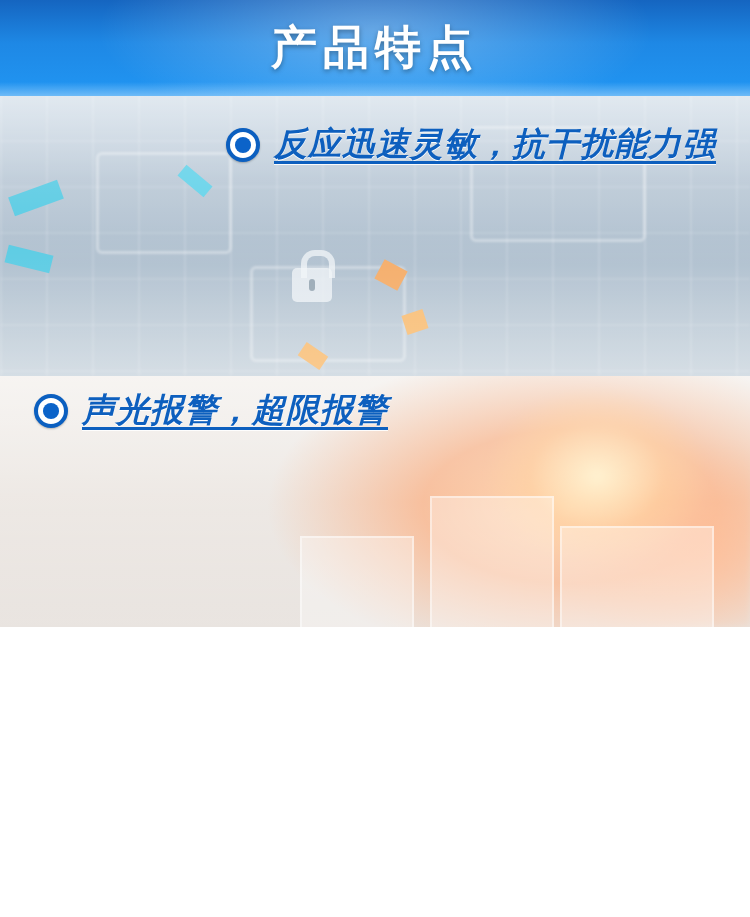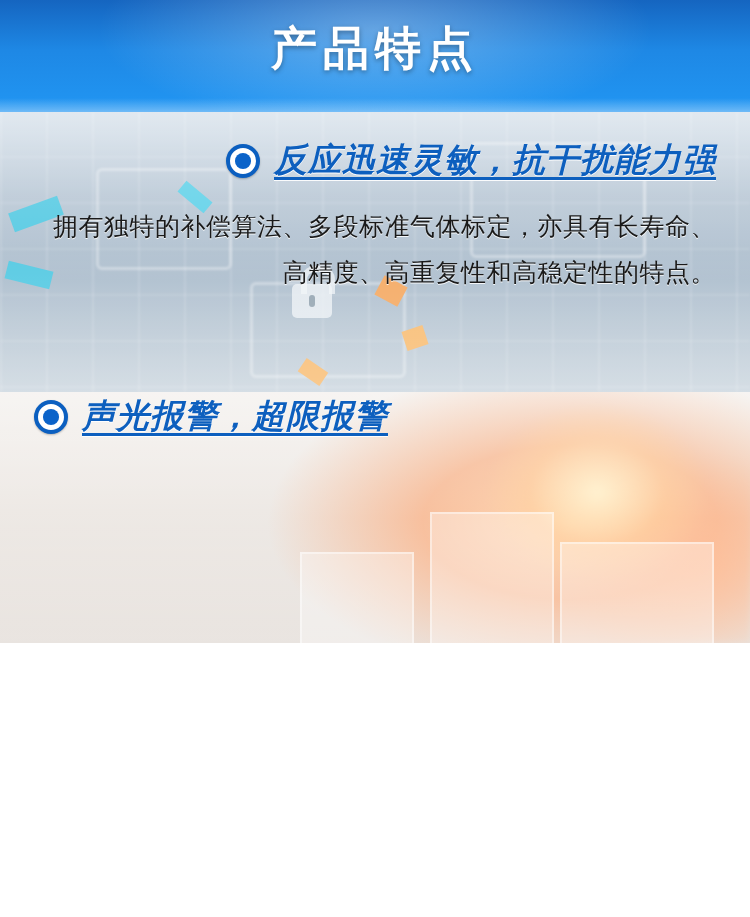--- a/index.html
+++ b/index.html
@@ -16,23 +16,24 @@
   .page {
     position: relative;
     width: 750px;
     height: 917px;
     overflow: hidden;
   }
 
   
   .header {
     position: relative;
-    height: 112px;
+    height: 96px;
     background: linear-gradient(180deg, #1565c0 0%, #1e88e5 45%, #2196f3 100%);
     overflow: hidden;
+    font-family: Liberation Serif, serif;
   }
   .header::after {
     content: "";
     position: absolute;
     left: 0; right: 0; bottom: 0;
     height: 14px;
     background: linear-gradient(180deg, rgba(255,255,255,0) 0%, rgba(255,255,255,0.35) 100%);
   }
   .header-glow {
     position: absolute;
@@ -275,35 +276,34 @@
     </div>
     <div class="veil sec2-veil"></div>
 
     <div class="sec-content">
       <div class="head-row right" style="padding-top:26px;">
         <span class="bullet">
             <i></i>
           </span>
         <span class="head-text">反应迅速灵敏，抗干扰能力强</span>
       </div>
-      <div class="body-text right" style="margin-top:20px;">拥有独特的补偿算法、多段标准气体标定，亦具有长寿命、高精度、高重复性和高稳定性的特点。</div>
     </div>
   </div>
 
   <div class="section" id="sec3">
     <div class="sec-bg">
       <div class="flame"></div>
       <div class="building" style="left:430px; top:120px; width:120px; height:131px;"></div>
       <div class="building" style="left:560px; top:150px; width:150px; height:101px;"></div>
       <div class="building" style="left:300px; top:160px; width:110px; height:91px;"></div>
     </div>
     <div class="veil sec3-veil"></div>
 
     <div class="sec-content">
-      <div class="head-row" style="padding-top:2px;">
+      <div class="head-row" style="padding-top:12px;">
         <span class="bullet">
             <i></i>
           </span>
         <span class="head-text">声光报警，超限报警</span>
       </div>
     </div>
   </div>
 
 </div>
 

